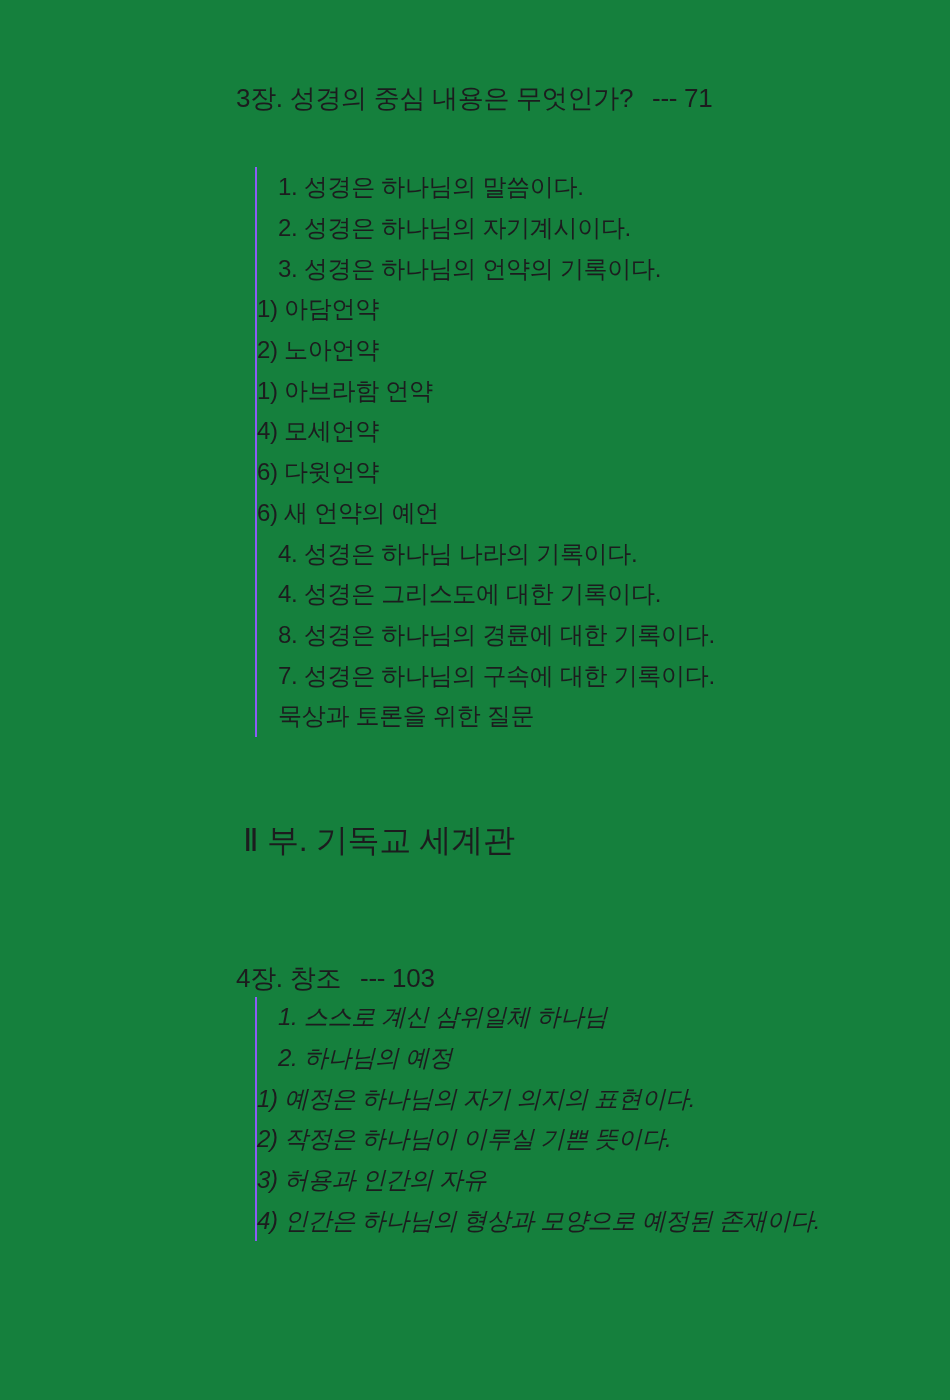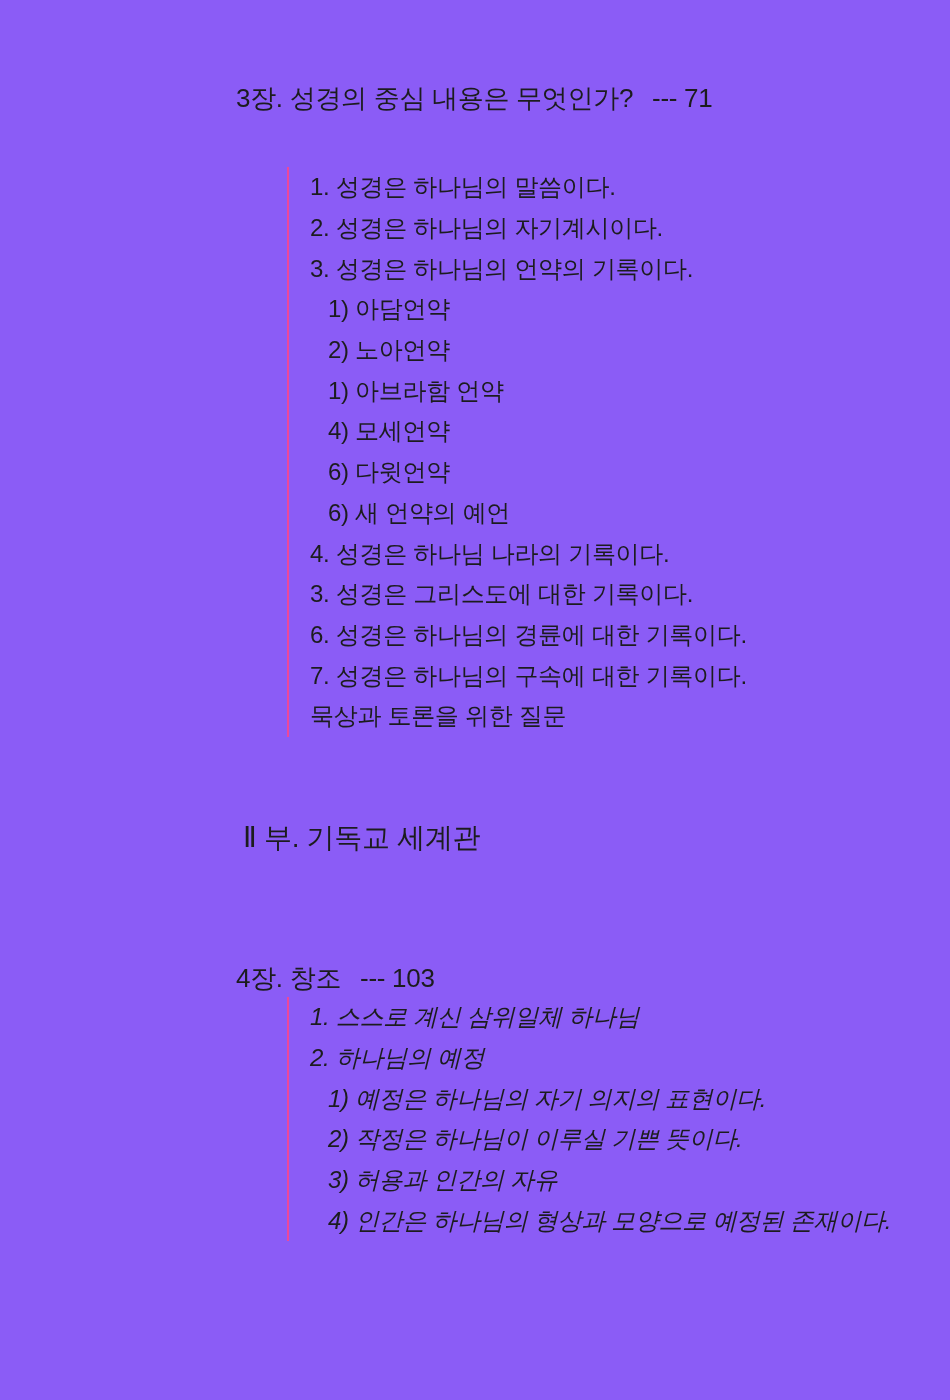--- a/index.html
+++ b/index.html
@@ -3,64 +3,63 @@
 <meta charset="utf-8">
 <style>
   html, body {
     margin: 0;
     padding: 0;
   }
   .page {
     position: relative;
     width: 950px;
     height: 1400px;
-    background: #8b5cf6;
+    background: #15803d;
     font-family: "Liberation Sans", "DejaVu Sans", sans-serif;
     color: #1c1c1e;
     overflow: hidden;
   }
   .chapter-title {
     position: absolute;
     left: 236px;
     font-size: 26px;
     font-weight: 500;
     letter-spacing: -0.3px;
     white-space: nowrap;
   }
   .chapter-title .page-ref {
     margin-left: 19px;
     font-weight: 400;
   }
   .part-heading {
     position: absolute;
     left: 243px;
     top: 819px;
-    font-size: 28px;
+    font-size: 32px;
     font-weight: 500;
     letter-spacing: -0.3px;
     white-space: nowrap;
   }
   .toc-list {
     position: absolute;
     left: 255px;
-    border-left: 2px solid #ec4899;
+    border-left: 2px solid #8b5cf6;
     padding: 0;
-    margin-left: 32px;
   }
   .toc-item {
     height: 40.7px;
     display: flex;
     align-items: center;
     font-size: 24px;
     font-weight: 400;
     letter-spacing: -0.3px;
     white-space: nowrap;
   }
   .toc-item.level-1 { padding-left: 21px; }
-  .toc-item.level-2 { padding-left: 39px; }
+  .toc-item.level-2 { }
   #toc-list-ch3 { top: 167px; }
   #toc-list-ch4 { top: 997px; font-style: italic; }
   #title-ch3 { top: 81px; }
   #title-ch4 { top: 961px; }
 </style>
 </head>
 <body>
 
 <div class="page">
 
@@ -72,22 +71,22 @@
       <div class="toc-item level-1">1. 성경은 하나님의 말씀이다.</div>
       <div class="toc-item level-1">2. 성경은 하나님의 자기계시이다.</div>
       <div class="toc-item level-1">3. 성경은 하나님의 언약의 기록이다.</div>
       <div class="toc-item level-2">1) 아담언약</div>
       <div class="toc-item level-2">2) 노아언약</div>
       <div class="toc-item level-2">1) 아브라함 언약</div>
       <div class="toc-item level-2">4) 모세언약</div>
       <div class="toc-item level-2">6) 다윗언약</div>
       <div class="toc-item level-2">6) 새 언약의 예언</div>
       <div class="toc-item level-1">4. 성경은 하나님 나라의 기록이다.</div>
-      <div class="toc-item level-1">3. 성경은 그리스도에 대한 기록이다.</div>
-      <div class="toc-item level-1">6. 성경은 하나님의 경륜에 대한 기록이다.</div>
+      <div class="toc-item level-1">4. 성경은 그리스도에 대한 기록이다.</div>
+      <div class="toc-item level-1">8. 성경은 하나님의 경륜에 대한 기록이다.</div>
       <div class="toc-item level-1">7. 성경은 하나님의 구속에 대한 기록이다.</div>
       <div class="toc-item level-1">묵상과 토론을 위한 질문</div>
     </div>
 
   <div class="part-heading">Ⅱ 부. 기독교 세계관</div>
 
   <div class="chapter-title" id="title-ch4">
     <span>4장. 창조</span><span class="page-ref">--- 103</span>
   </div>
 

